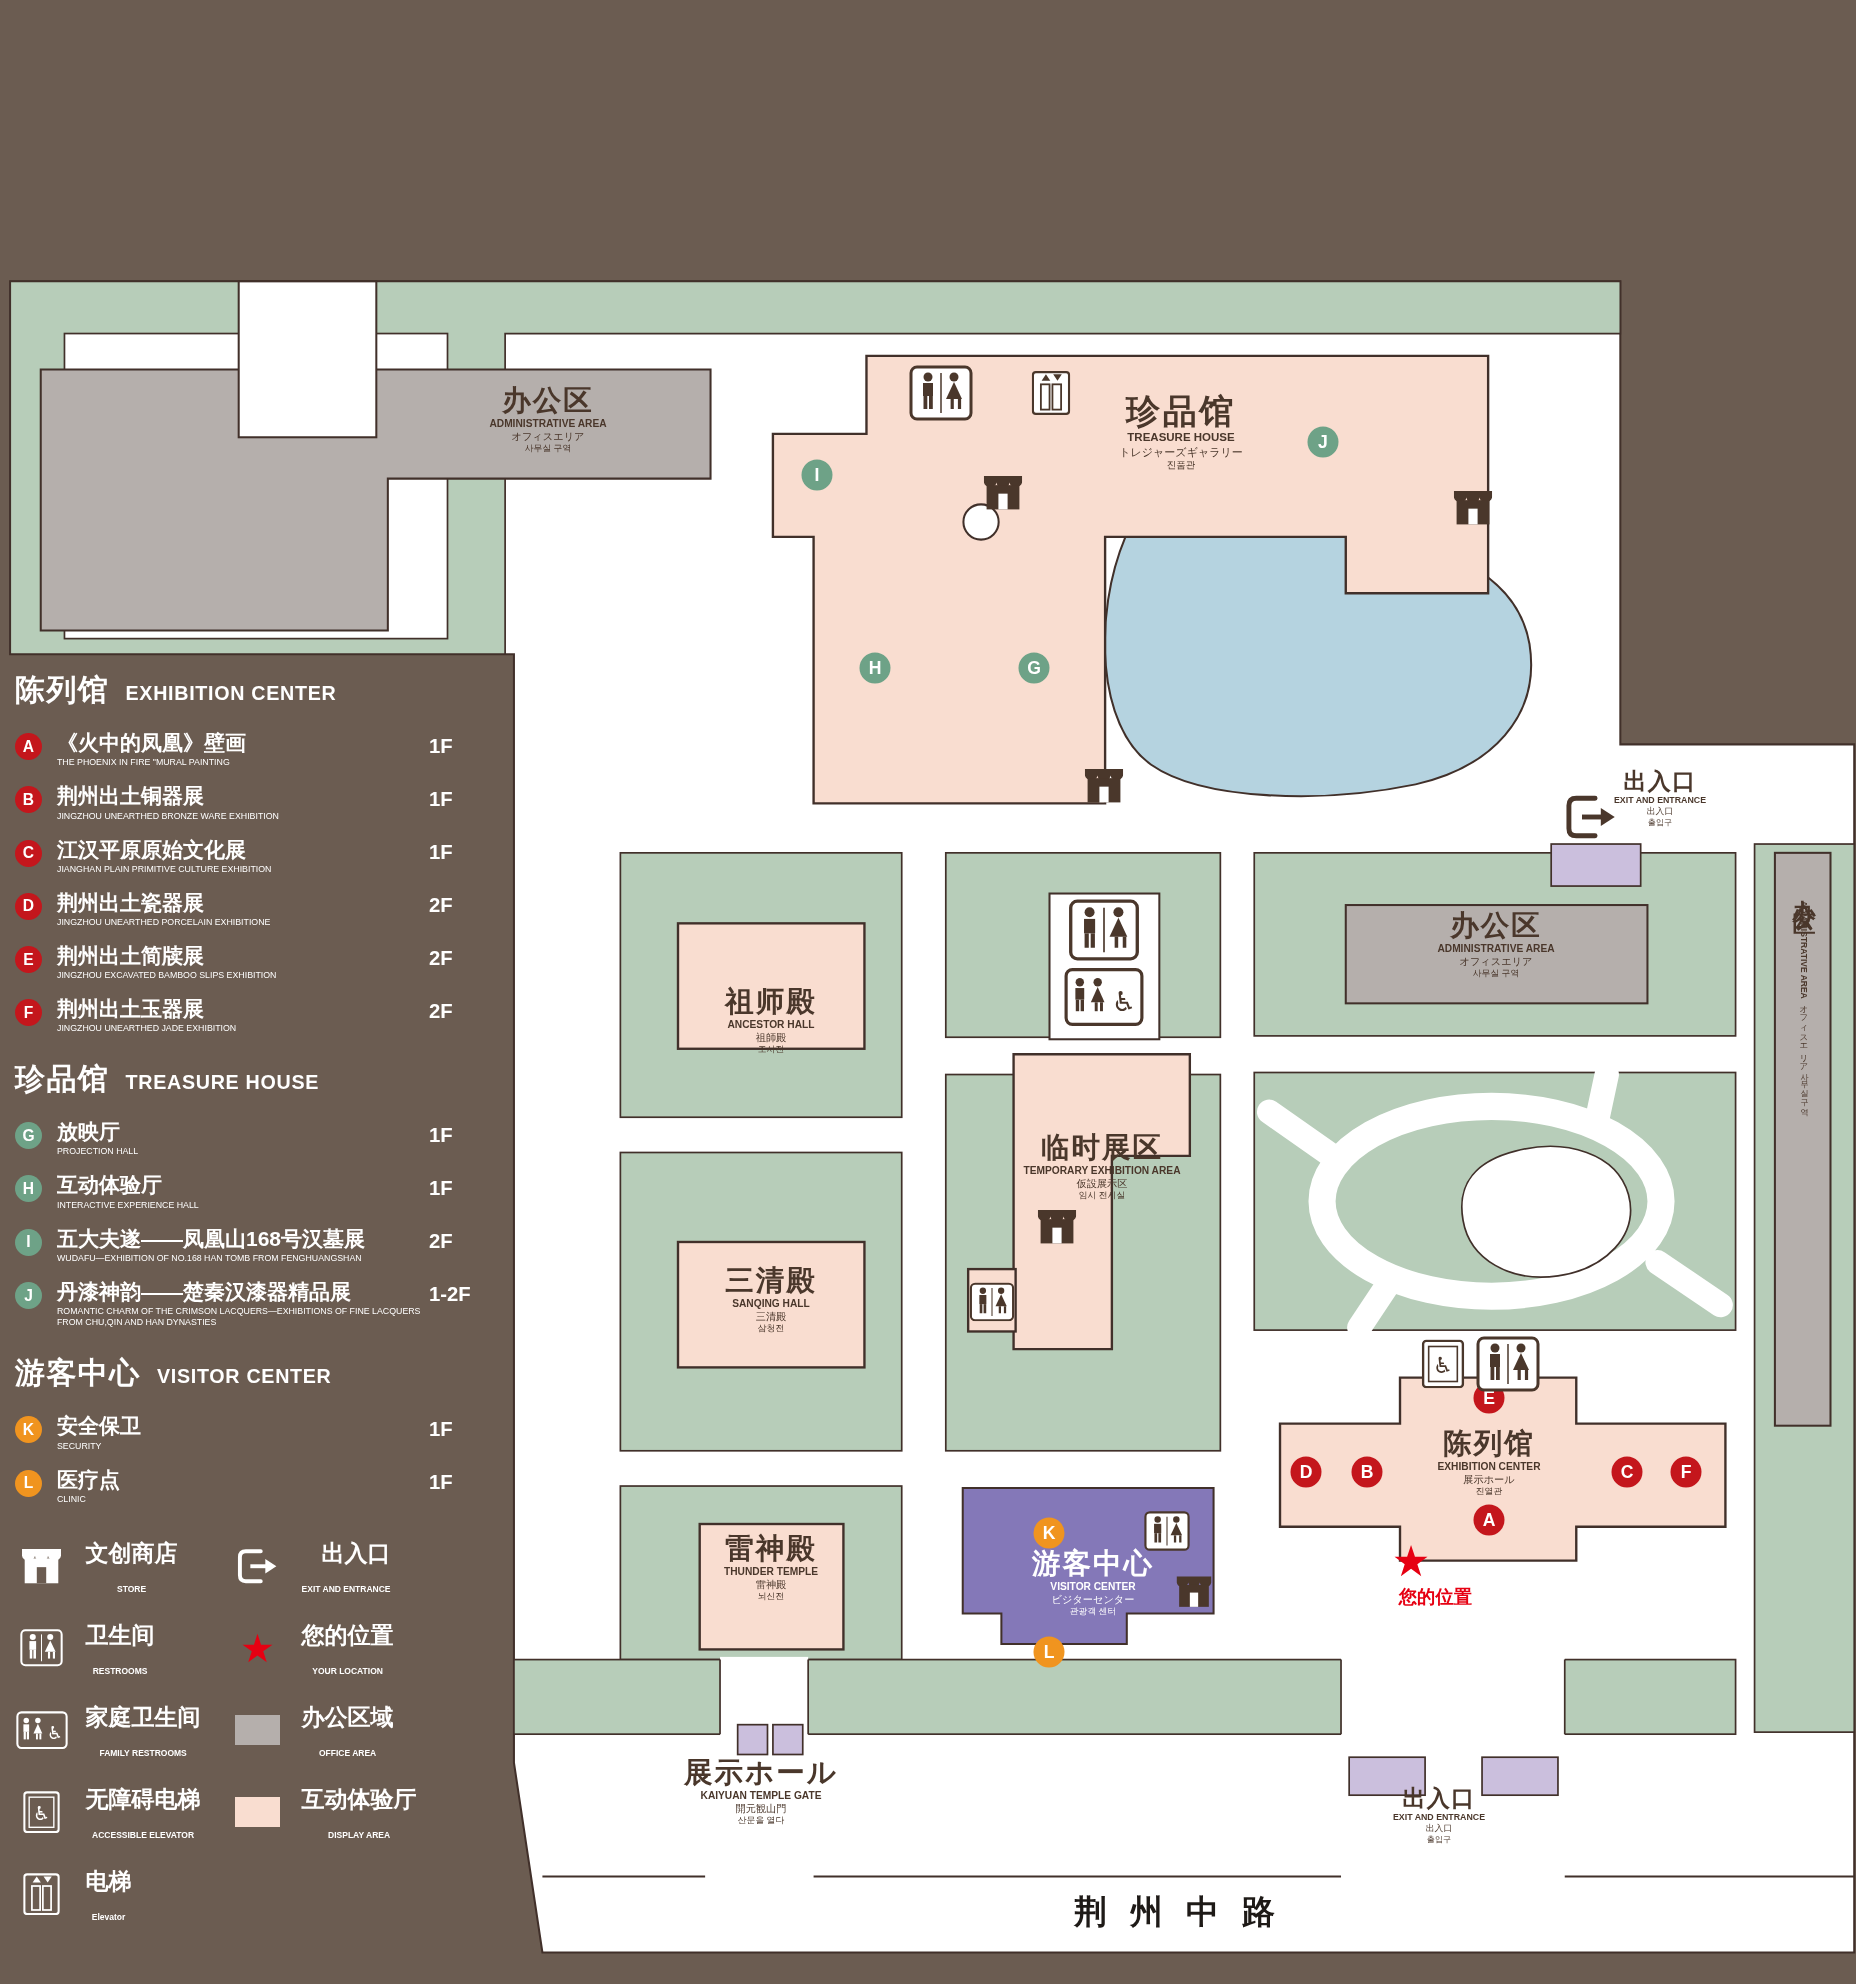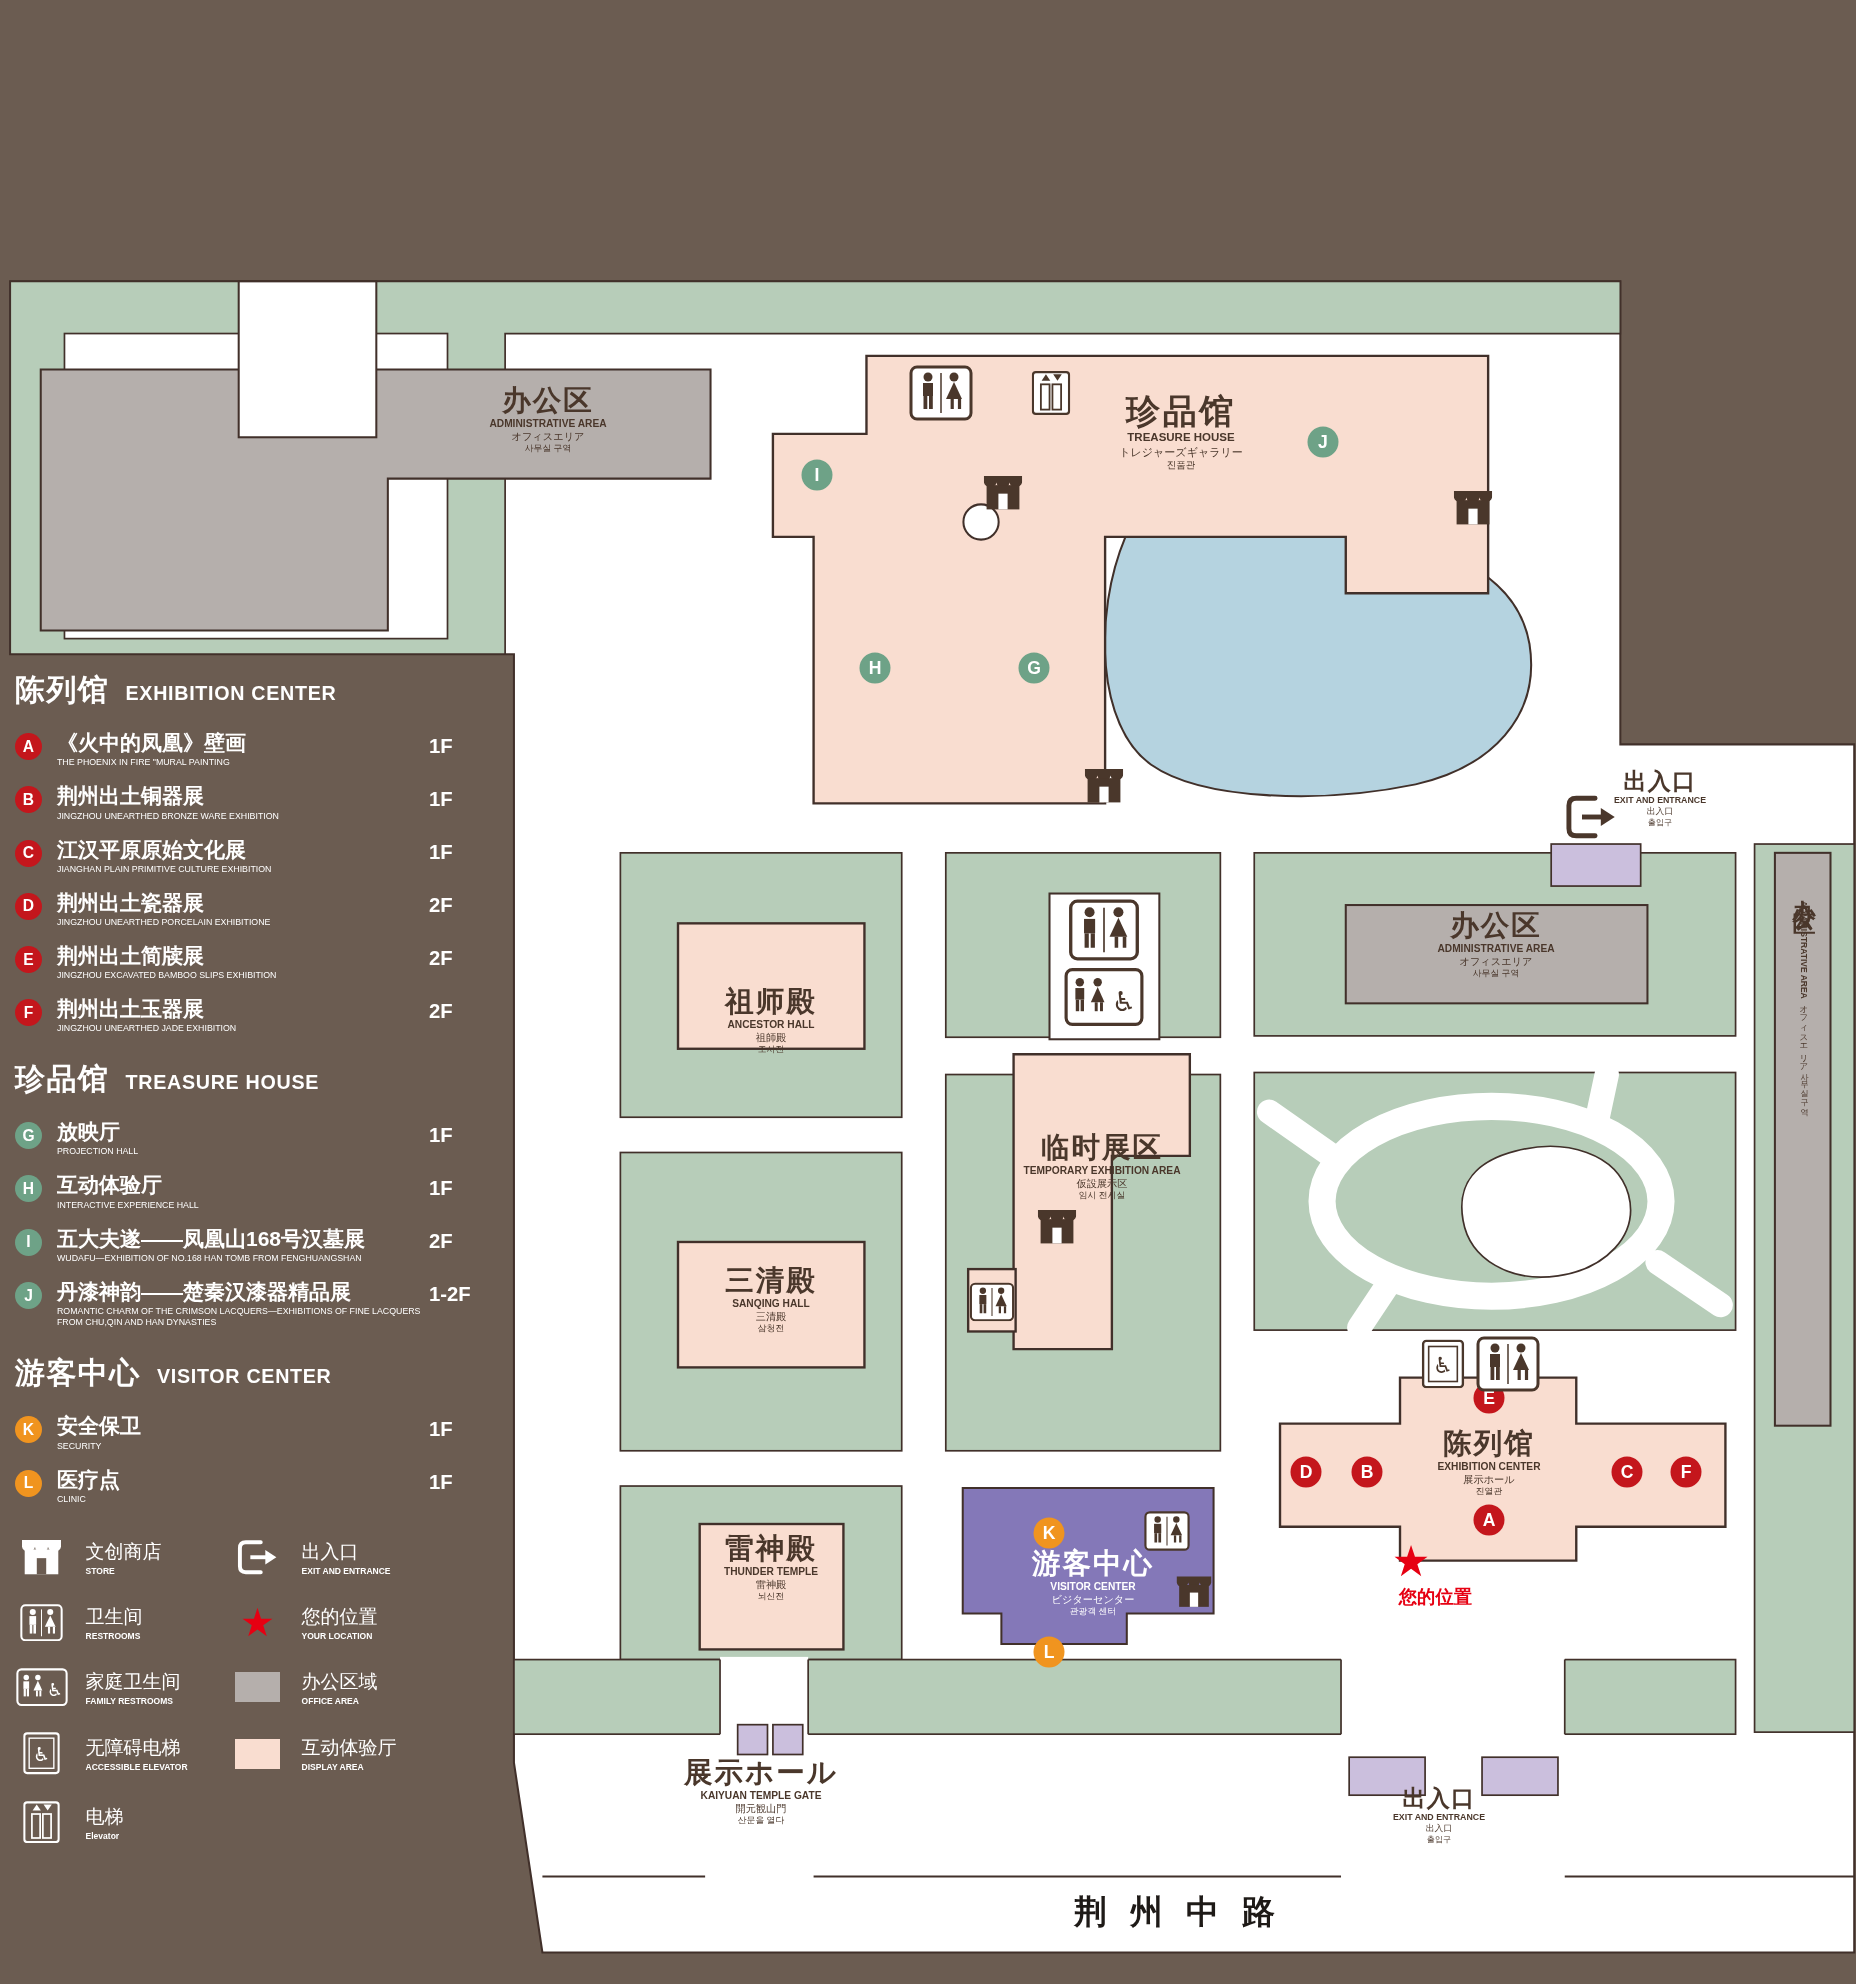--- a/index.html
+++ b/index.html
@@ -57,22 +57,22 @@
   .lg-badge{width:27px;height:27px;border-radius:50%;color:#fff;font-weight:800;font-size:15.6px;line-height:1;
     display:flex;align-items:center;justify-content:center;margin-right:15px;flex:none;margin-top:2px;}
   .lg-text{flex:1;min-width:0;padding-right:8.1px;}
   .lg-text .zh{display:block;font-size:21px;font-weight:700;line-height:1.15;}
   .lg-text .en{display:block;font-size:8.8px;font-weight:500;margin-top:2px;line-height:1.3;}
   .lg-floor{flex:none;width:62px;font-size:20.3px;font-weight:700;margin-top:3.4px;}
   .lg-symbols{display:grid;grid-template-columns:216px 1fr;row-gap:26px;margin-top:33px;}
   .lg-sym{display:flex;align-items:center;gap:17.6px;}
   .lg-sym .icon{width:53px;flex:none;display:flex;justify-content:center;align-items:center;}
   .lg-sym .icon svg{display:block;}
-  .lg-sym .txt .zh{display:block;font-size:19px;font-weight:400;}
-  .lg-sym .txt .en{display:block;font-size:8.5px;font-weight:600;margin-top:1px;}
+  .lg-sym .txt .zh{display:block;font-size:23px;font-weight:700;text-align:right;}
+  .lg-sym .txt .en{display:block;font-size:8.5px;font-weight:600;margin-top:15px;text-align:center;}
   .swatch{width:45px;height:30px;}
   .star-glyph{font-size:39px;line-height:1;color:#e60012;}
 </style>
 </head>
 <body>
 
 <div id="page">
 
   <div class="hdr">
   </div>

